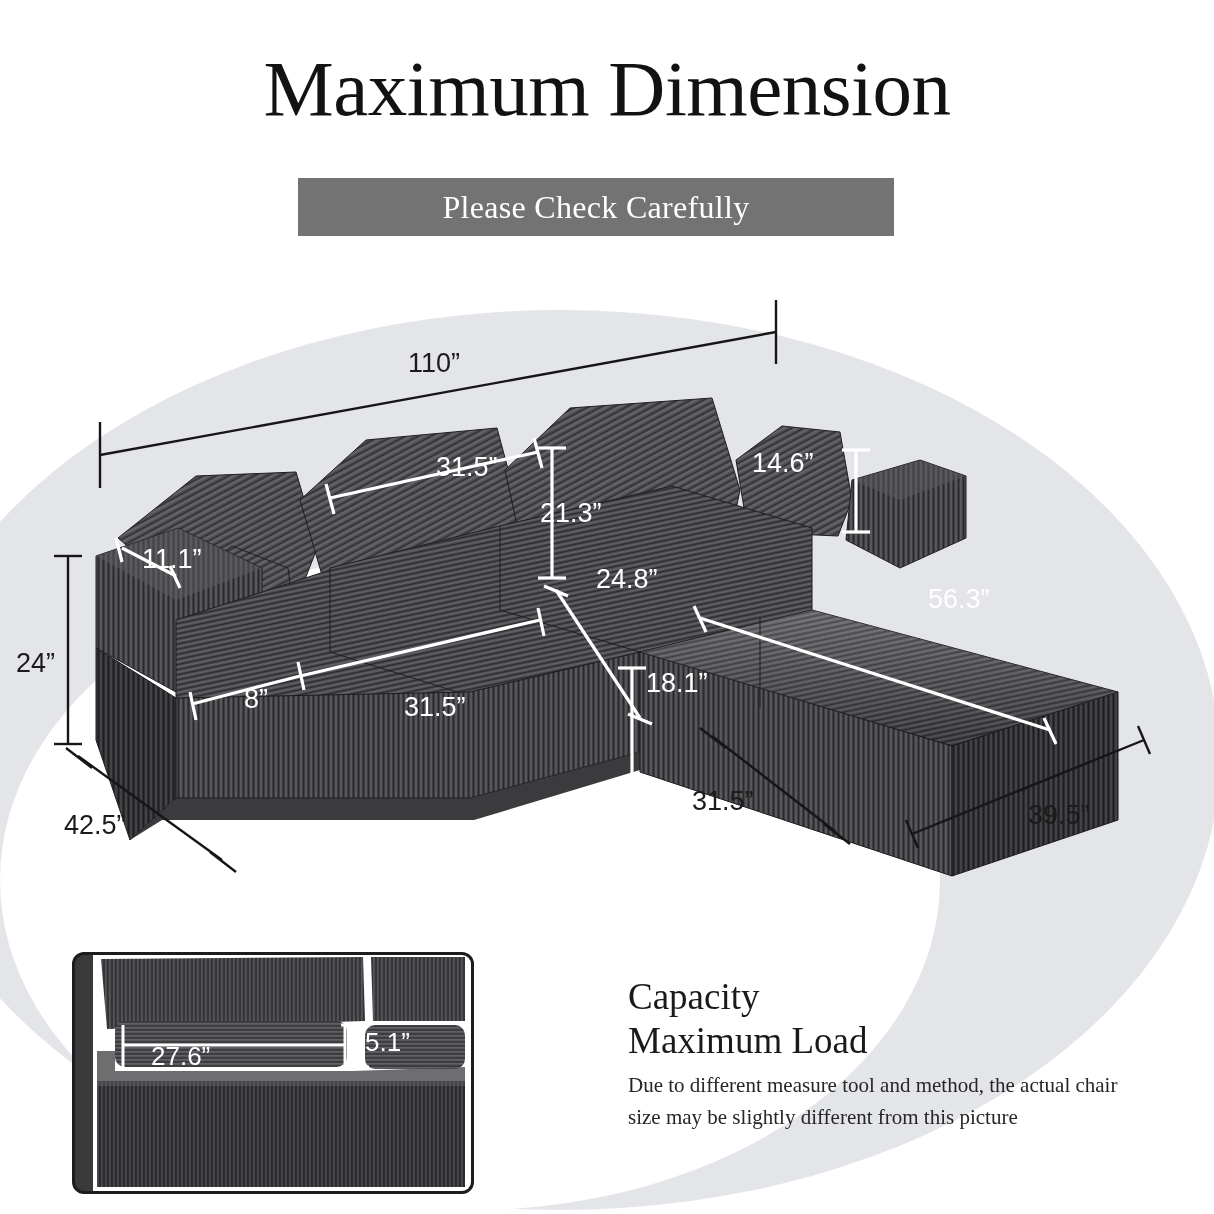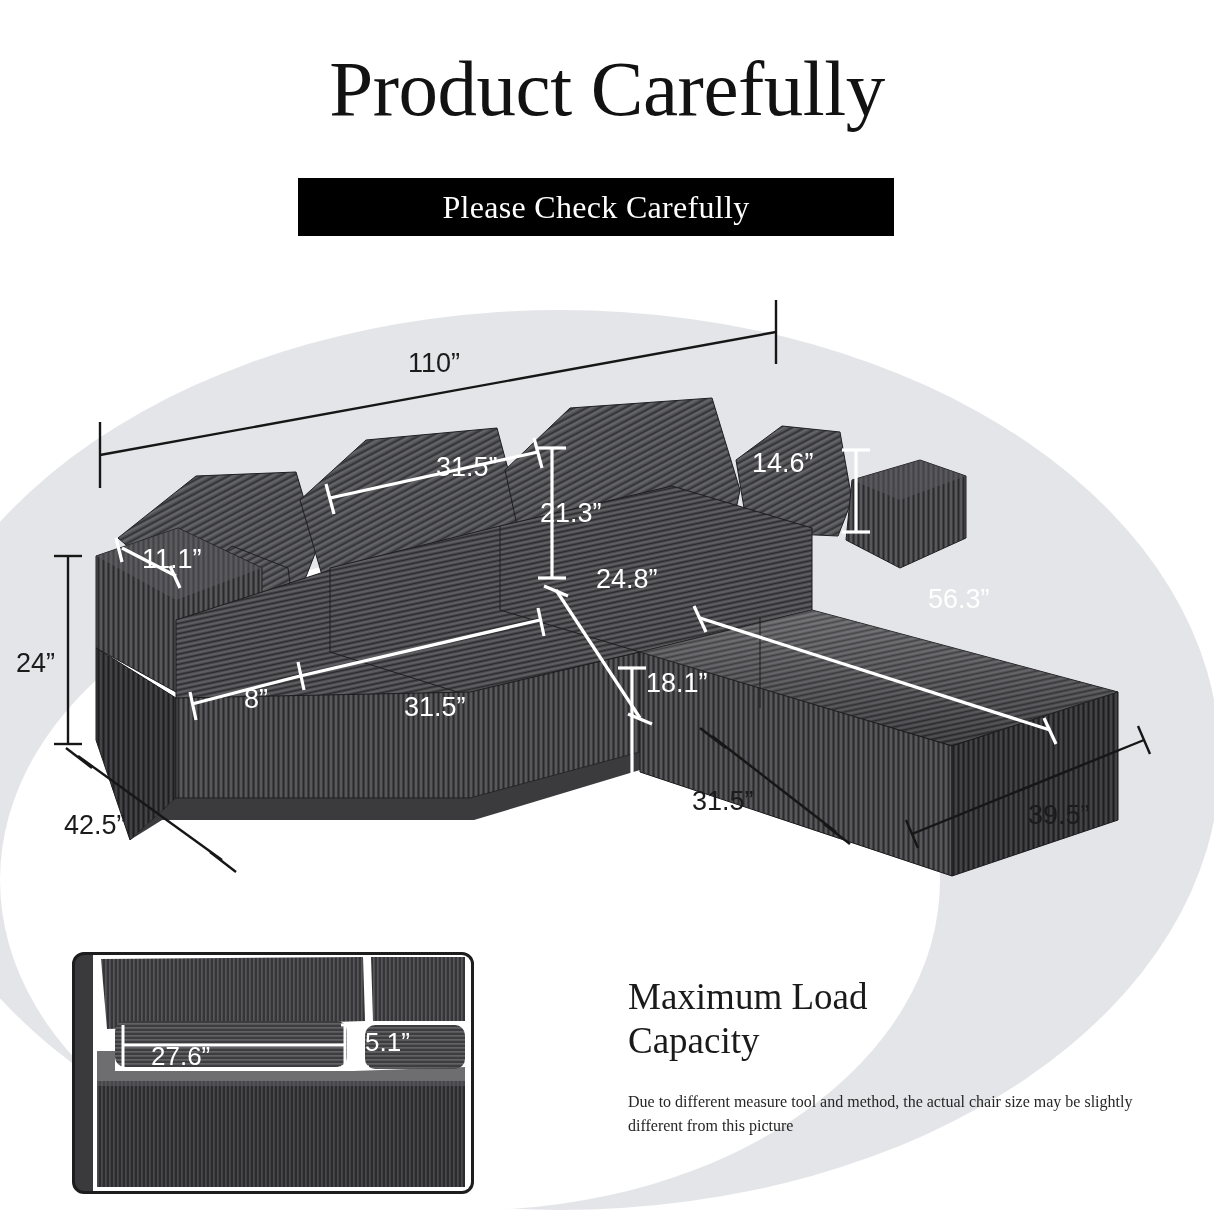--- a/index.html
+++ b/index.html
@@ -12,21 +12,21 @@
   .bg-layer{position:absolute;inset:0;overflow:hidden;pointer-events:none;}
 
   
   .title{
     position:absolute;left:0;top:48px;width:1214px;text-align:center;
     font-size:79px;line-height:1.05;font-weight:400;color:#121212;
     letter-spacing:-0.5px;
   }
   .banner{
     position:absolute;left:298px;top:178px;width:596px;height:58px;
-    background:#000000;display:flex;align-items:center;justify-content:center;
+    background:#737373;display:flex;align-items:center;justify-content:center;
   }
   .banner-text{
     color:#ffffff;font-size:32px;letter-spacing:.3px;font-weight:400;
   }
 
   
   .hero{position:absolute;left:0;top:300px;width:1040px;height:600px;}
   .hero svg{display:block;width:1214px;height:600px;}
 
   
@@ -44,21 +44,21 @@
 
   
   .load-wrap{position:absolute;left:628px;top:975px;width:540px;}
   .load-head{display:flex;align-items:flex-start;justify-content:space-between;}
   .load-title{
     font-size:37px;line-height:1.18;color:#1a1a1a;max-width:330px;font-weight:400;
   }
   .weight-icon{width:118px;height:125px;flex:0 0 auto;margin-top:4px;}
   .weight-icon svg{display:block;width:100%;height:100%;}
   .disclaimer{
-    margin-top:28px;font-size:16px;line-height:1.5;color:#262626;max-width:520px;
+    margin-top:8px;font-size:21px;line-height:1.5;color:#262626;max-width:520px;
   }
 </style>
 </head>
 <body>
 
 <div id="stage">
 
   <div class="bg-layer">
     <svg width="1214" height="1214" viewBox="0 0 1214 1214">
       <defs>
@@ -70,21 +70,21 @@
           <ellipse cx="560" cy="760" rx="660" ry="450" fill="white"></ellipse>
           <ellipse cx="470" cy="880" rx="470" ry="330" fill="black"></ellipse>
         </mask>
       </defs>
       <g clip-path="url(#stageClip)">
         <rect x="0" y="0" width="1214" height="1214" fill="#e3e5e8" mask="url(#ringMask)"></rect>
       </g>
     </svg>
   </div>
 
-  <div class="title">Product Carefully</div>
+  <div class="title">Maximum Dimension</div>
 
   <div class="banner">
     <span class="banner-text">Please Check Carefully</span>
   </div>
 
   <div class="hero">
     <svg viewBox="0 0 1214 600" xmlns="http://www.w3.org/2000/svg">
       <defs>
 
         <pattern id="cordV" width="5" height="5" patternUnits="userSpaceOnUse">
@@ -268,22 +268,22 @@
       </g>
 
       <text x="58" y="110" fill="#ffffff" font-family="Liberation Sans, DejaVu Sans, sans-serif" font-size="26">27.6”</text>
       <text x="272" y="96" fill="#ffffff" font-family="Liberation Sans, DejaVu Sans, sans-serif" font-size="26">5.1”</text>
     </svg>
   </div>
 
   <div class="load-wrap">
     <div class="load-head">
       <div class="load-title">
+        <div>Capacity</div>
         <div>Maximum Load</div>
-        <div>Capacity</div>
       </div>
 
     </div>
 
     <div class="disclaimer">Due to different measure tool and method, the actual chair size may be slightly different from this picture</div>
   </div>
 
 </div>
 
 </body></html>

